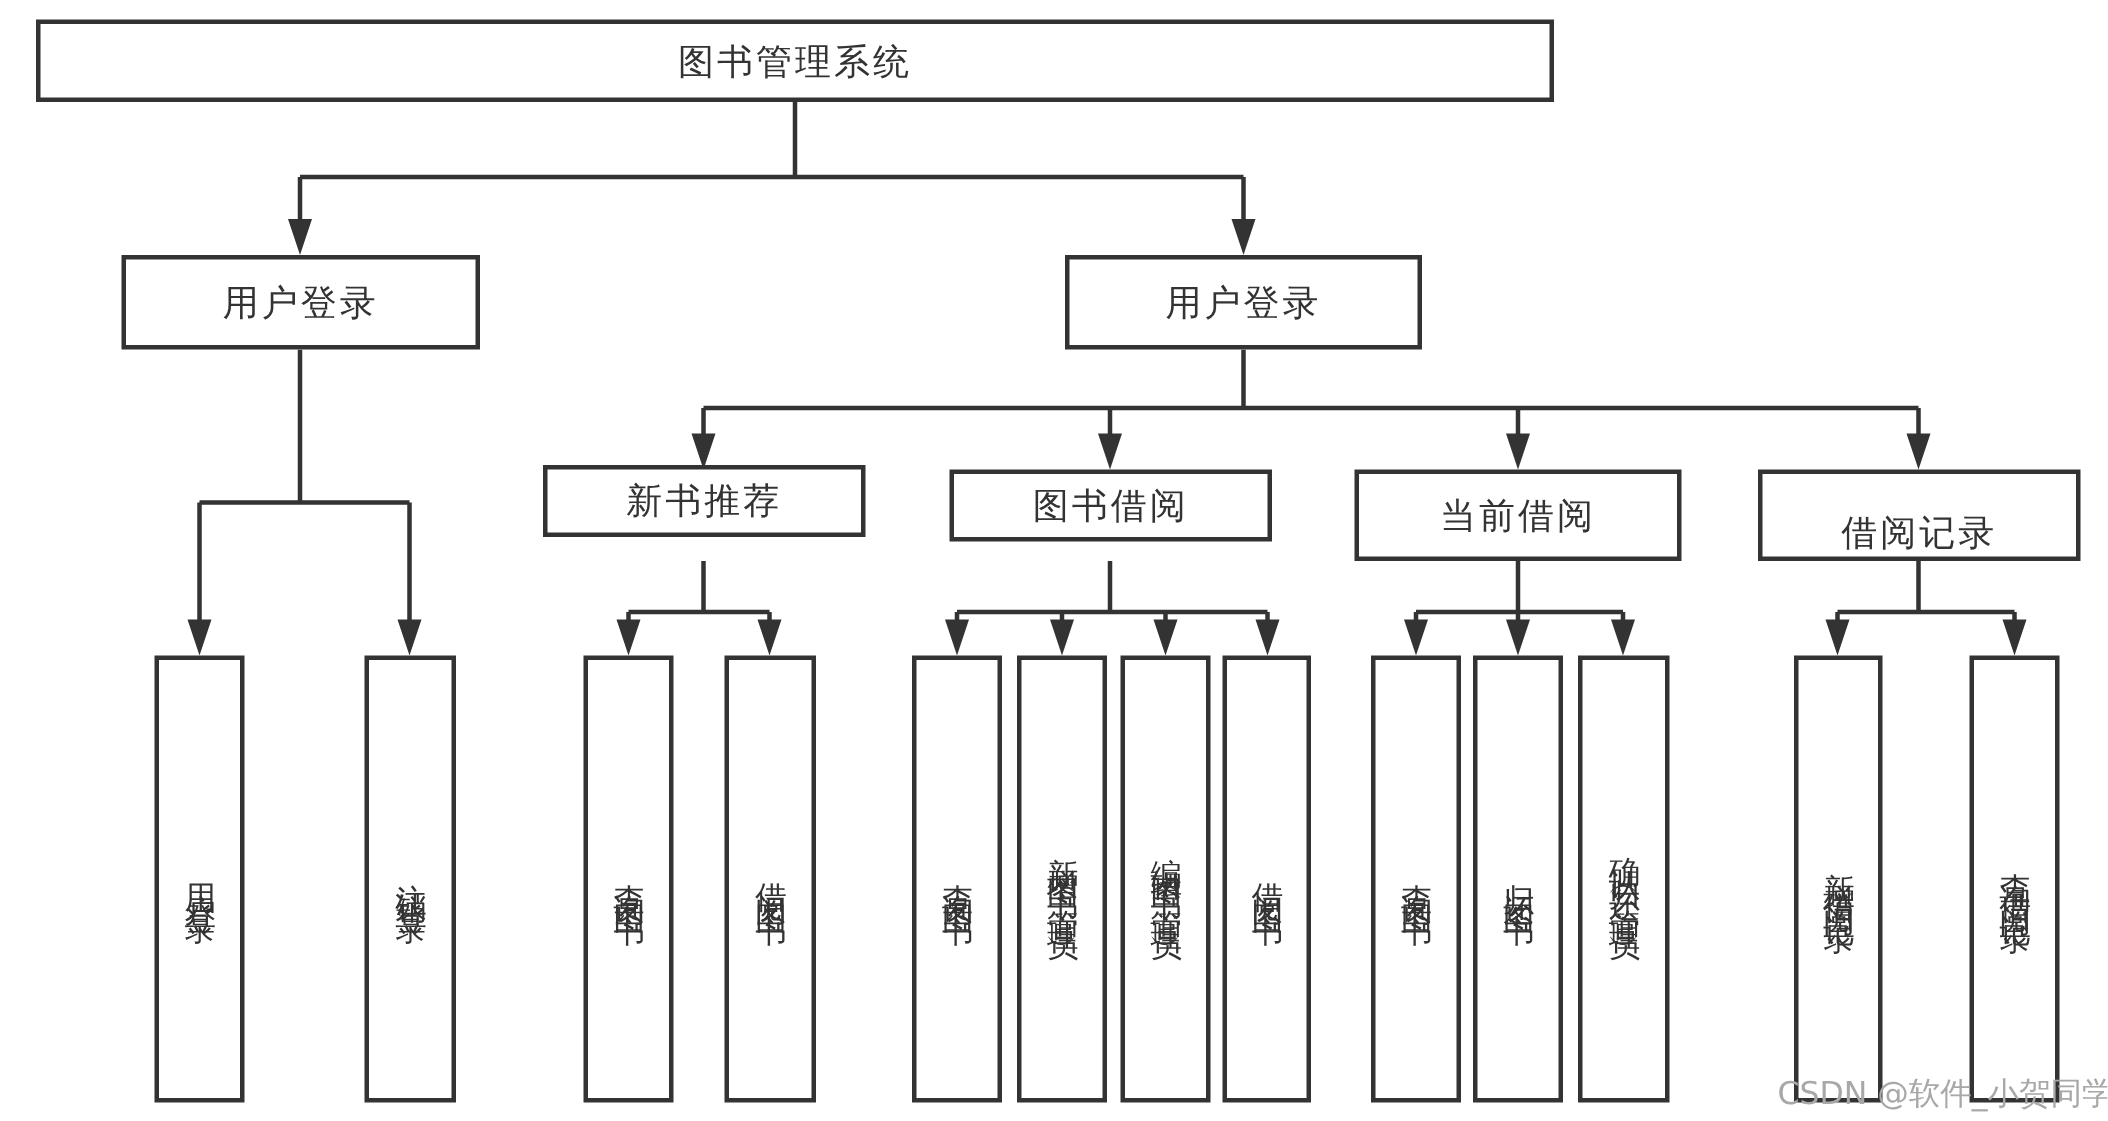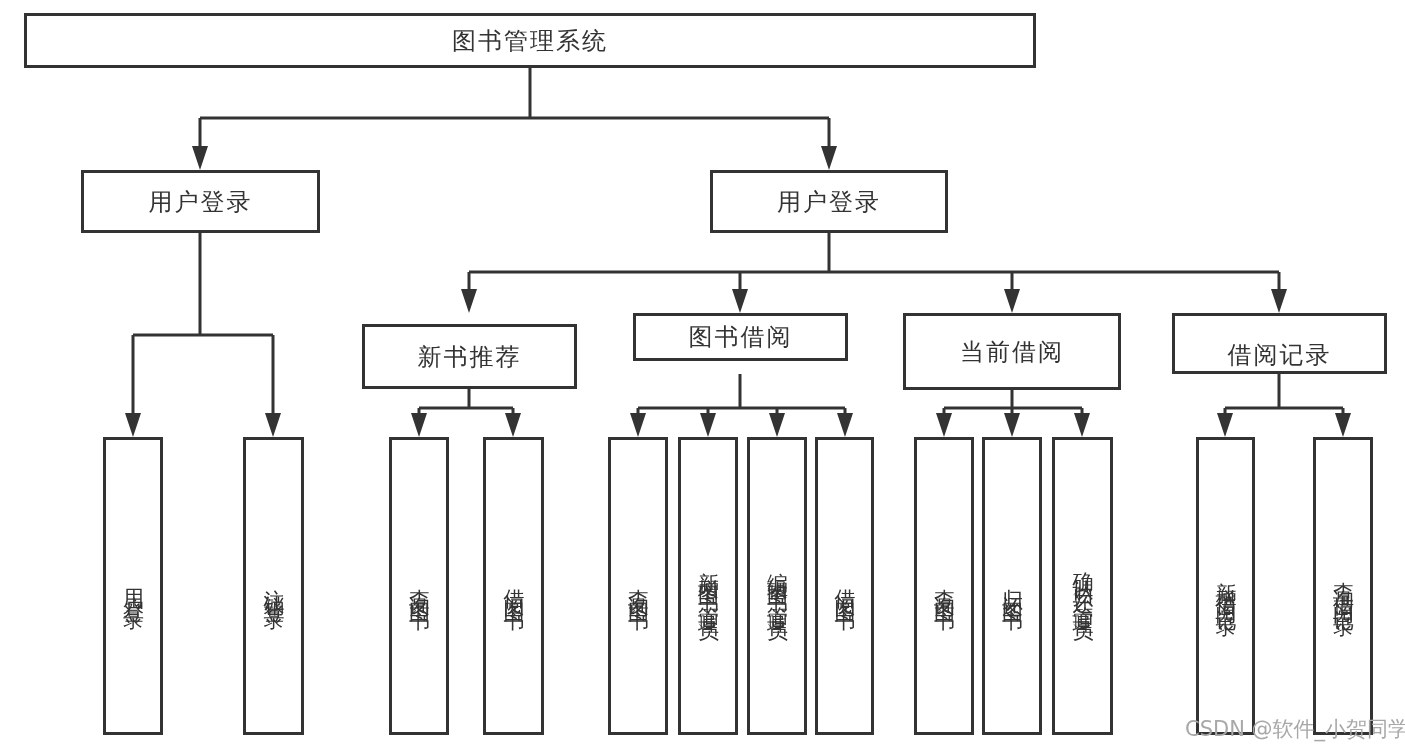--- a/index.html
+++ b/index.html
@@ -118,27 +118,27 @@
     <span>图书管理系统</span>
   </div>
 
   <div class="node hnode" style="left:81px; top:170px; width:239px; height:63px;">
     <span>用户登录</span>
   </div>
   <div class="node hnode" style="left:710px; top:170px; width:238px; height:63px;">
     <span>用户登录</span>
   </div>
 
-  <div class="node hnode" style="left:362px; top:324px; width:215px; height:65px;">
+  <div class="node hnode" style="left:362px; top:310px; width:215px; height:48px;">
     <span>新书推荐</span>
   </div>
   <div class="node hnode" style="left:633px; top:313px; width:215px; height:48px;">
     <span>图书借阅</span>
   </div>
-  <div class="node hnode" style="left:903px; top:313px; width:218px; height:77px;">
+  <div class="node hnode" style="left:903px; top:313px; width:218px; height:61px;">
     <span>当前借阅</span>
   </div>
   <div class="node hnode" style="left:1172px; top:313px; width:215px; height:61px;align-items:flex-end;">
     <span>借阅记录</span>
   </div>
 
   <div class="node vnode" style="left:103px; top:437px; width:60px; height:298px;">
     <span>用户登录</span>
   </div>
   <div class="node vnode" style="left:243px; top:437px; width:61px; height:298px;">

